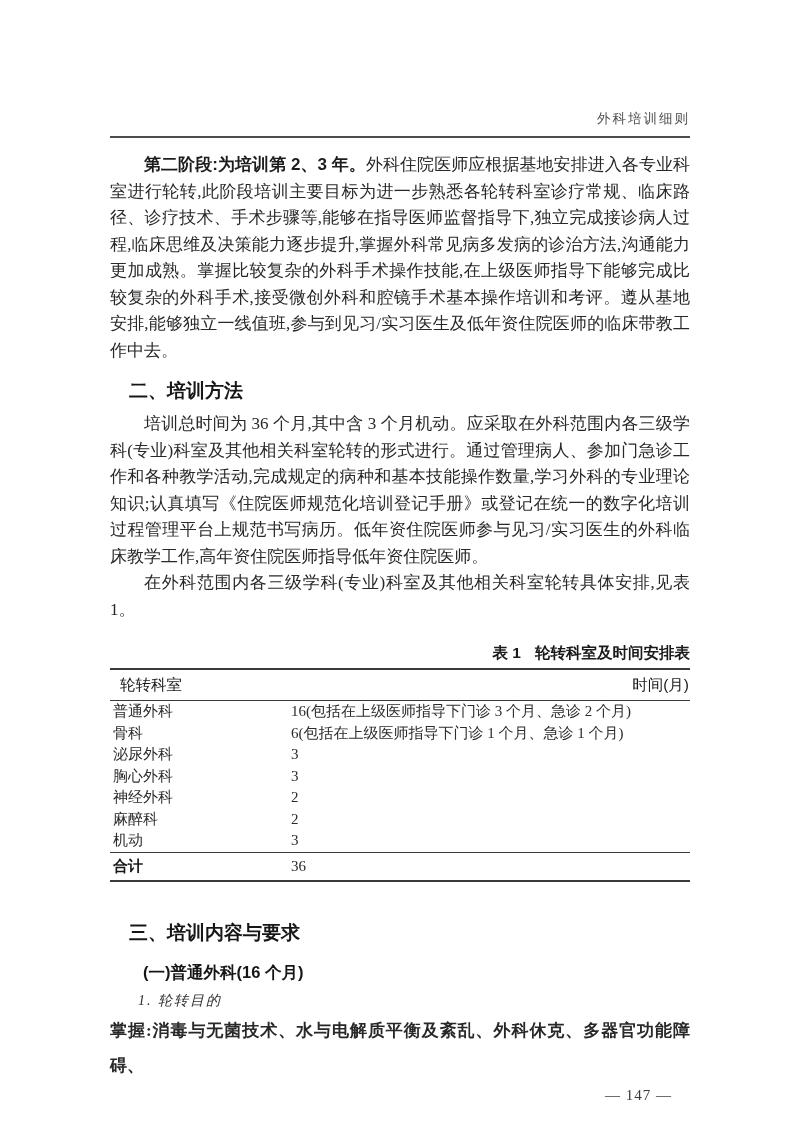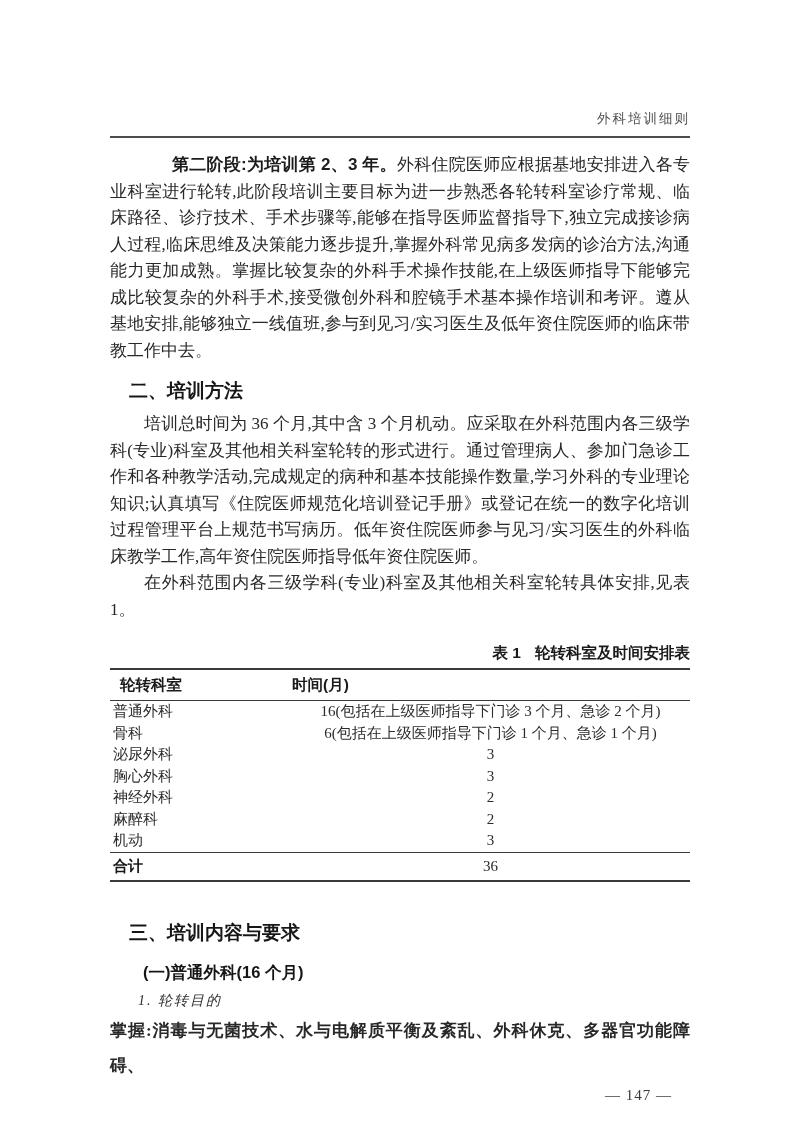--- a/index.html
+++ b/index.html
@@ -45,21 +45,20 @@
     text-align: justify;
     text-indent: 2em;
     margin: 0;
     color: #282828;
   }
   .para.first { margin-top: 14px; }
   .lead-bold {
     font-family: "Liberation Sans", "DejaVu Sans", sans-serif;
     font-weight: bold;
     color: #1c1c1c;
-    margin-left: 28px;
   }
   
   .sec-heading {
     font-family: "Liberation Sans", "DejaVu Sans", sans-serif;
     font-weight: bold;
     font-size: 19px;
     line-height: 25px;
     color: #161616;
     margin: 14px 0 0 0;
     text-indent: 1em;
@@ -81,36 +80,36 @@
     margin-top: 4px;
     width: 100%;
     border-collapse: collapse;
     border-top: 2.5px solid #3a3a3a;
     border-bottom: 2.5px solid #3a3a3a;
     font-size: 15px;
     color: #2b2b2b;
   }
   table.rot th {
     font-family: "Liberation Sans", "DejaVu Sans", sans-serif;
-    font-weight: bold;
+    font-weight: normal;
     font-size: 15.5px;
     color: #1a1a1a;
     border-bottom: 1.2px solid #3a3a3a;
     height: 28px;
     vertical-align: middle;
   }
   table.rot th.c1 { text-align: left; padding-left: 10px; width: 170px; }
-  table.rot th.c2 { text-align: left; }
+  table.rot th.c2 { text-align: right; }
   table.rot td {
     height: 21.5px;
     vertical-align: middle;
     padding: 0;
   }
   table.rot td.c1 { text-align: left; padding-left: 3px; }
-  table.rot td.c2 { text-align: center; }
+  table.rot td.c2 { }
   table.rot tr.total td {
     border-top: 1.2px solid #3a3a3a;
     height: 27px;
   }
   table.rot tr.total td.c1 {
     font-family: "Liberation Sans", "DejaVu Sans", sans-serif;
     font-weight: bold;
     color: #161616;
   }
   

